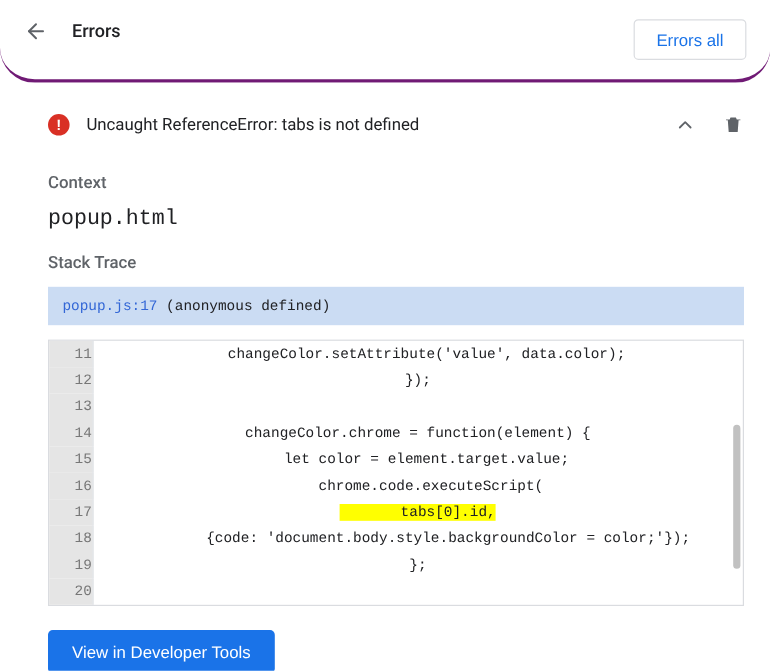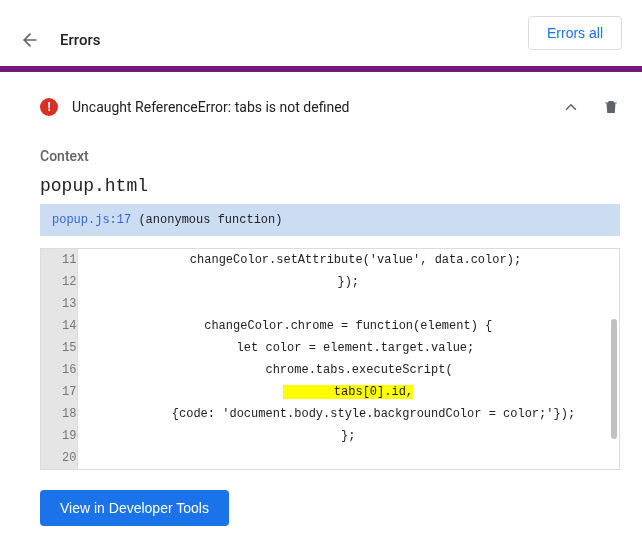--- a/index.html
+++ b/index.html
@@ -7,24 +7,25 @@
       font-family: Roboto, Arial, sans-serif;
       font-size: 13px;
       color: #202124;
       background: #fff;
       width: 642px;
       height: 559px;
       overflow: hidden;
     }
     .header {
       display: flex;
-      align-items: flex-end;
+      align-items: flex-start;
       justify-content: space-between;
       padding: 16px 20px 16px 20px;
-      border-bottom: 6px solid #701a75;
+      border-bottom: 3px solid #701a75;
+      border-radius: 29px;
     }
     .header-left {
       display: flex;
       align-items: center;
       gap: 20px;
     }
     .back-arrow {
       color: #5f6368;
       cursor: pointer;
       display: flex;
@@ -206,24 +207,25 @@
         <svg width="18" height="18" viewBox="0 0 24 24" fill="currentColor">
             <path d="M6 7h12l-1 13H7L6 7zm3-3h6l1 2H8l1-2zM4 6h16v1H4z"></path>
           </svg>
       </span>
     </div>
   </div>
 
   <div class="section-label">Context</div>
   <div class="context-value">popup.html</div>
 
+  <div class="section-label">Stack Trace</div>
 
   <div class="stack-header">
     <span class="stack-file">popup.js:17</span>
-    <span class="stack-fn">(anonymous function)</span>
+    <span class="stack-fn">(anonymous defined)</span>
   </div>
 
   <div class="code-container">
     <table class="code-table">
       <tbody id="code-body">
           <tr>
             <td class="gutter">11</td>
             <td class="code-cell">  changeColor.setAttribute('value', data.color);</td>
           </tr>
           <tr>
@@ -237,21 +239,21 @@
           <tr>
             <td class="gutter">14</td>
             <td class="code-cell">changeColor.chrome = function(element) {</td>
           </tr>
           <tr>
             <td class="gutter">15</td>
             <td class="code-cell">  let color = element.target.value;</td>
           </tr>
           <tr>
             <td class="gutter">16</td>
-            <td class="code-cell">   chrome.tabs.executeScript(</td>
+            <td class="code-cell">   chrome.code.executeScript(</td>
           </tr>
           <tr>
             <td class="gutter">17</td>
             <td class="code-cell"><span class="hl">       tabs[0].id,</span></td>
           </tr>
           <tr>
             <td class="gutter">18</td>
             <td class="code-cell">       {code: 'document.body.style.backgroundColor = color;'});</td>
           </tr>
           <tr>

